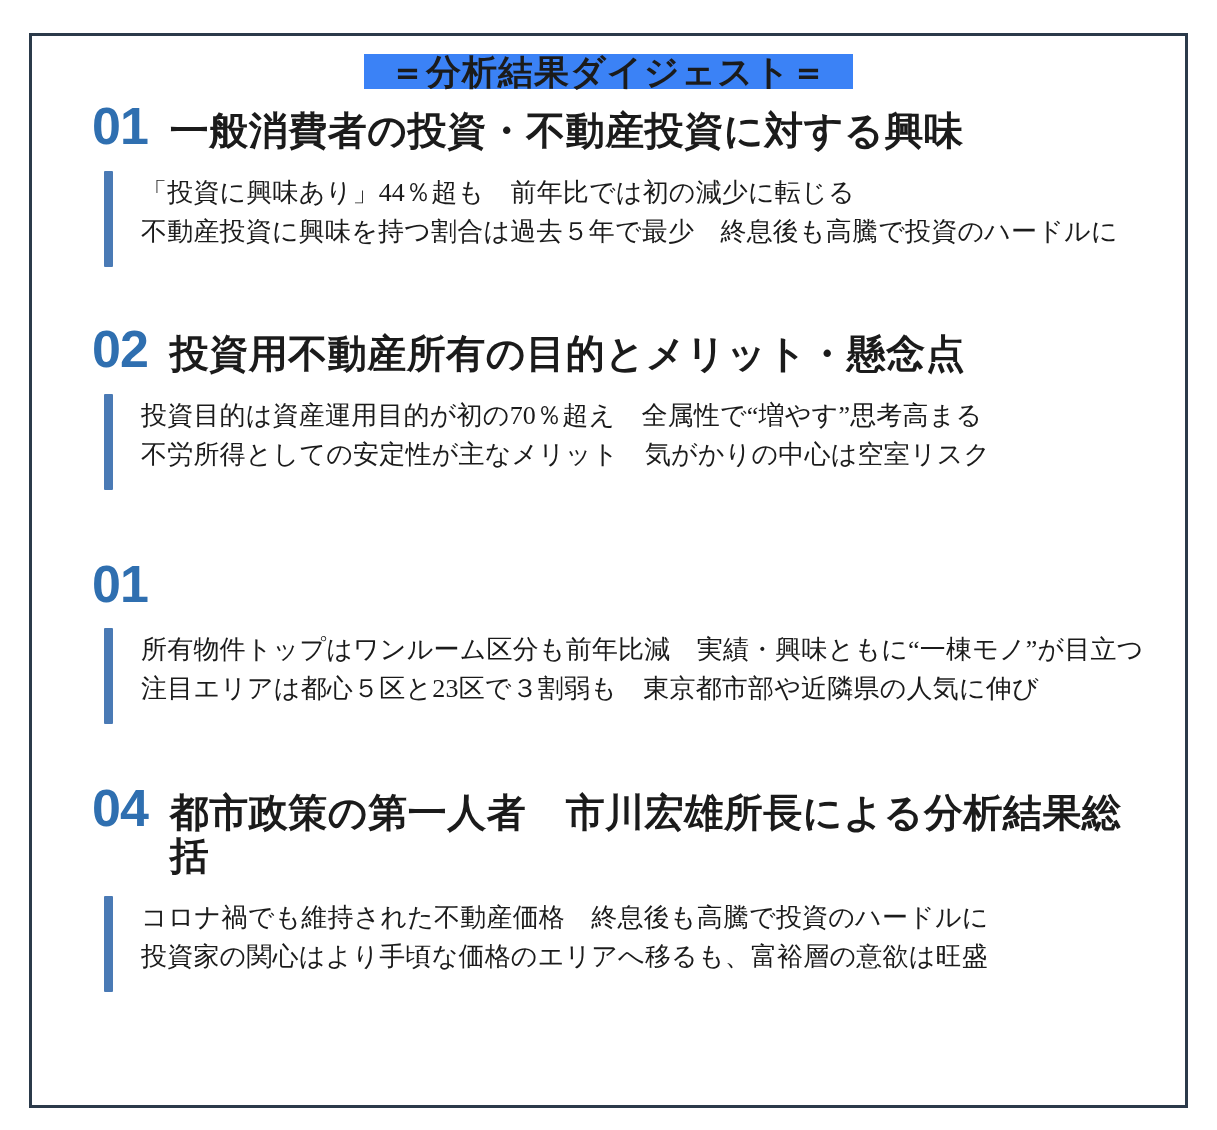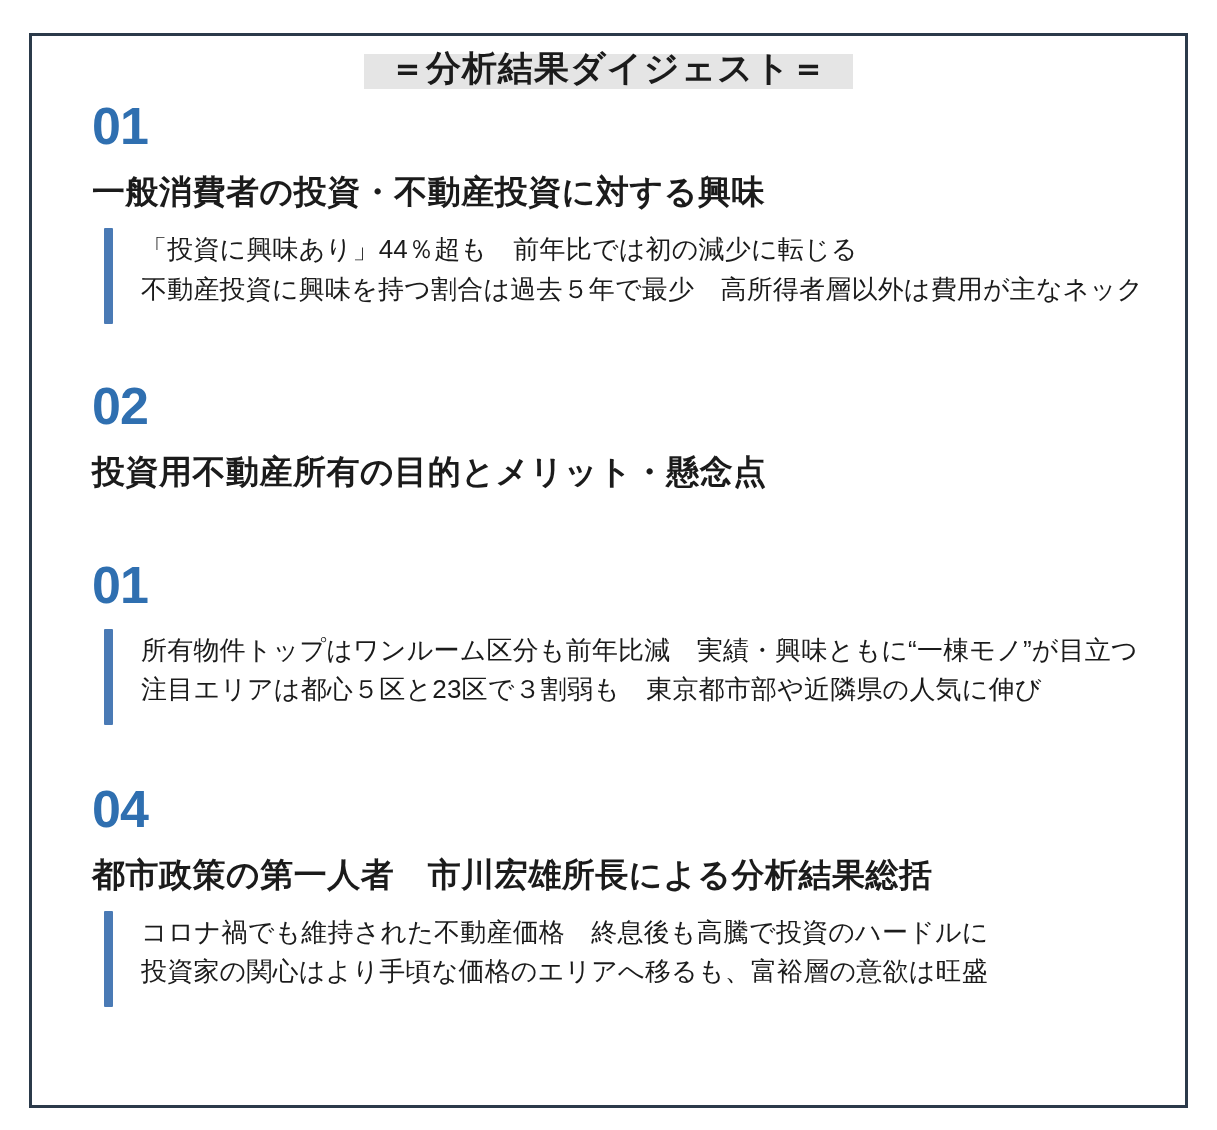--- a/index.html
+++ b/index.html
@@ -34,30 +34,30 @@
     left: 0;
     top: 0;
     width: 100%;
     height: 70px;
     display: flex;
     align-items: flex-start;
     justify-content: center;
     pointer-events: none;
   }
   .doc-title {
-    background: #e5e5e5;
+    background: #3b82f6;
     padding: 0 26px;
     font-size: 35px;
     font-weight: bold;
     letter-spacing: 1px;
     color: #1b1b1b;
     line-height: 1;
     transform: translateY(18px);
     white-space: nowrap;
-    font-family: Liberation Mono, monospace;
+    font-family: Liberation Sans, sans-serif;
   }
 
   
   .content {
     position: absolute;
     left: 0;
     top: 64px;
     width: 100%;
     padding: 0 34px 0 34px;
   }
@@ -65,52 +65,52 @@
   .section {
     margin-bottom: 38px;
   }
   .section:last-child { margin-bottom: 0; }
 
   .sec-head {
     display: flex;
     align-items: baseline;
     gap: 22px;
     padding-left: 26px;
-    flex-direction: column;
   }
   .sec-num {
     font-size: 52px;
     font-weight: bold;
     color: #2f6fb0;
     line-height: 1;
     letter-spacing: -1px;
     font-family: "Liberation Sans", "DejaVu Sans", sans-serif;
   }
   .sec-title {
-    font-size: 33px;
+    font-size: 39px;
     font-weight: bold;
     color: #1b1b1b;
     line-height: 1.1;
     letter-spacing: 0.5px;
   }
 
   .sec-body {
     display: flex;
     margin-top: 18px;
     padding-left: 38px;
   }
   .accent-bar {
     width: 9px;
     background: #4a7ab5;
     flex: 0 0 9px;
     margin-right: 28px;
     border-radius: 1px;
   }
   .lines {
     padding-top: 2px;
+    font-family: Liberation Serif, serif;
   }
   .line {
     font-size: 26px;
     line-height: 1.52;
     color: #1b1b1b;
     letter-spacing: 0.2px;
     white-space: nowrap;
   }
 
   
@@ -136,29 +136,36 @@
 
     <div class="section sec-1">
       <div class="sec-head">
         <div class="sec-num">01</div>
         <div class="sec-title">一般消費者の投資・不動産投資に対する興味</div>
       </div>
       <div class="sec-body">
         <div class="accent-bar"></div>
         <div class="lines">
           <div class="line">「投資に興味あり」44％超も　前年比では初の減少に転じる</div>
-          <div class="line">不動産投資に興味を持つ割合は過去５年で最少　高所得者層以外は費用が主なネック</div>
+          <div class="line">不動産投資に興味を持つ割合は過去５年で最少　終息後も高騰で投資のハードルに</div>
         </div>
       </div>
     </div>
 
     <div class="section sec-2">
       <div class="sec-head">
         <div class="sec-num">02</div>
         <div class="sec-title">投資用不動産所有の目的とメリット・懸念点</div>
+      </div>
+      <div class="sec-body">
+        <div class="accent-bar"></div>
+        <div class="lines">
+          <div class="line">投資目的は資産運用目的が初の70％超え　全属性で“増やす”思考高まる</div>
+          <div class="line">不労所得としての安定性が主なメリット　気がかりの中心は空室リスク</div>
+        </div>
       </div>
     </div>
 
     <div class="section sec-3">
       <div class="sec-head">
         <div class="sec-num">01</div>
       </div>
       <div class="sec-body">
         <div class="accent-bar"></div>
         <div class="lines">

